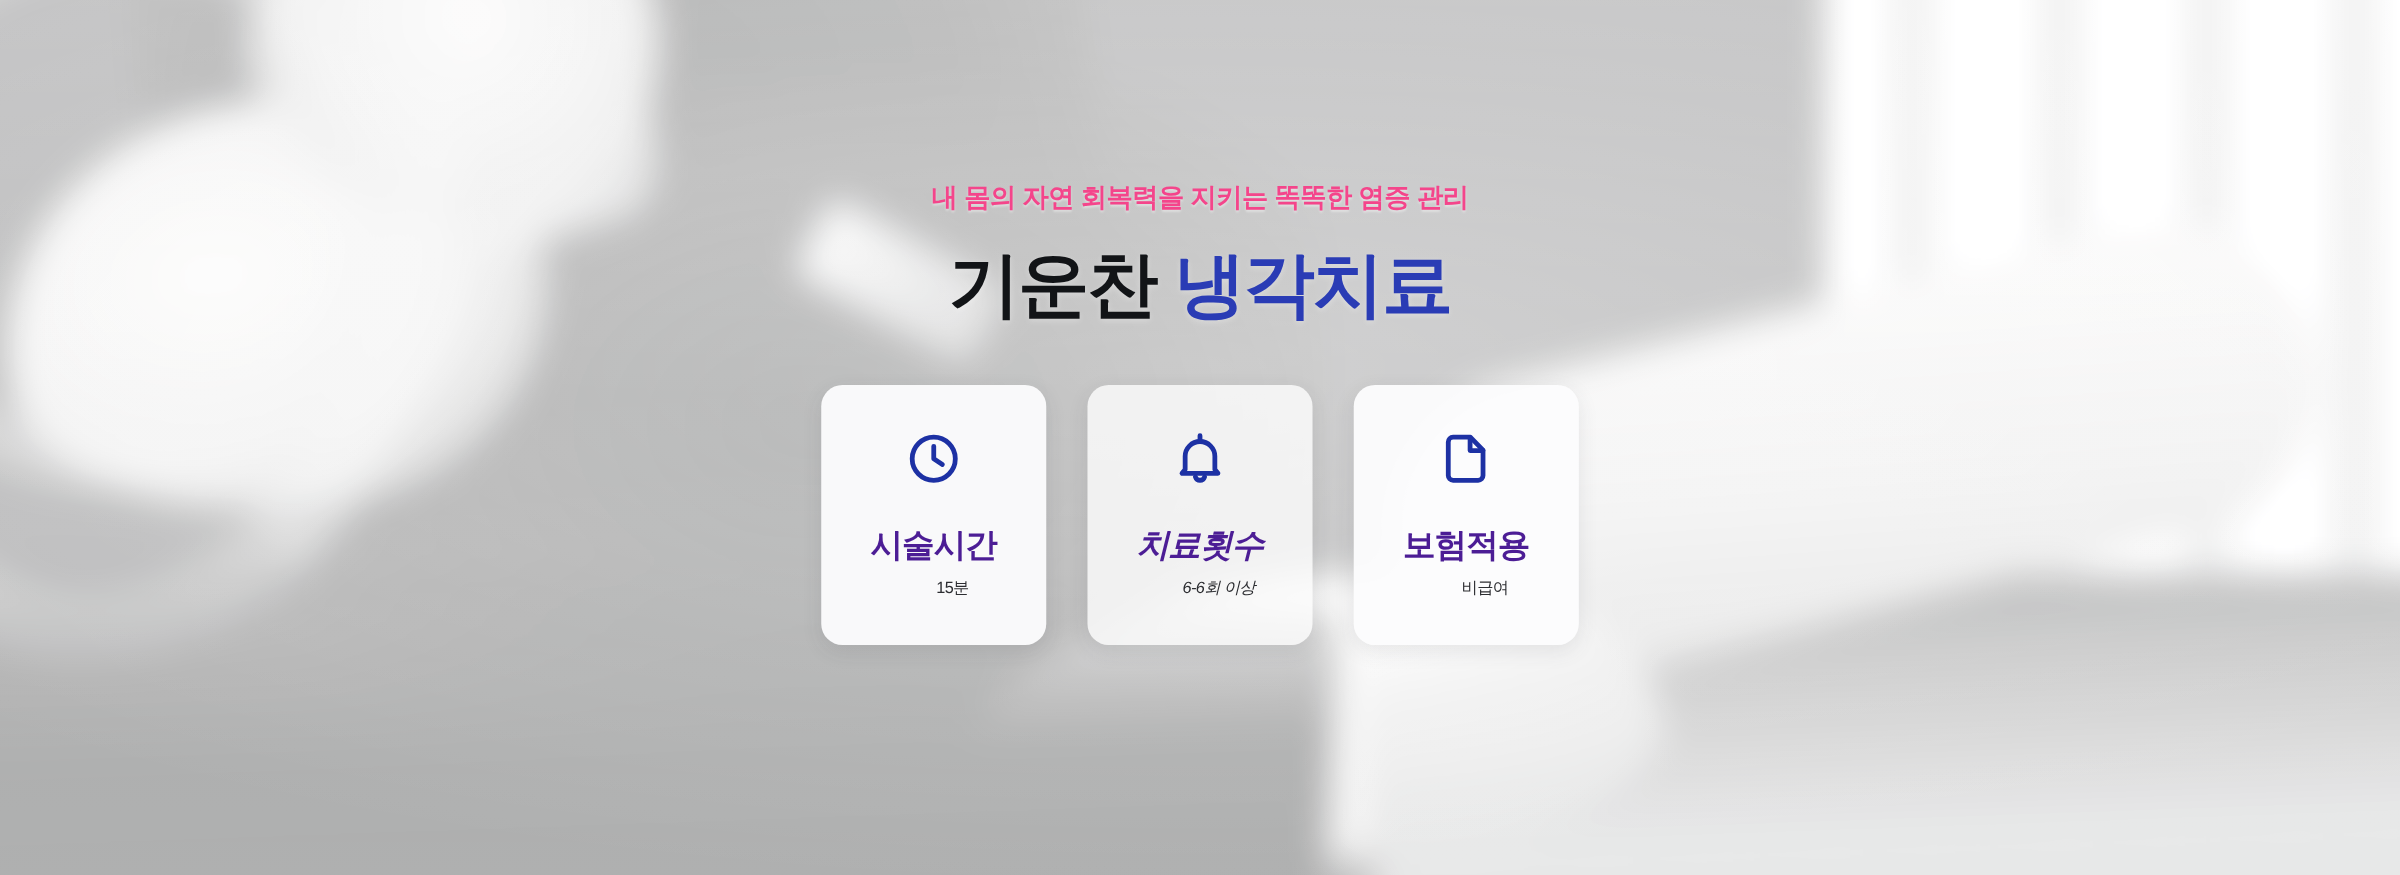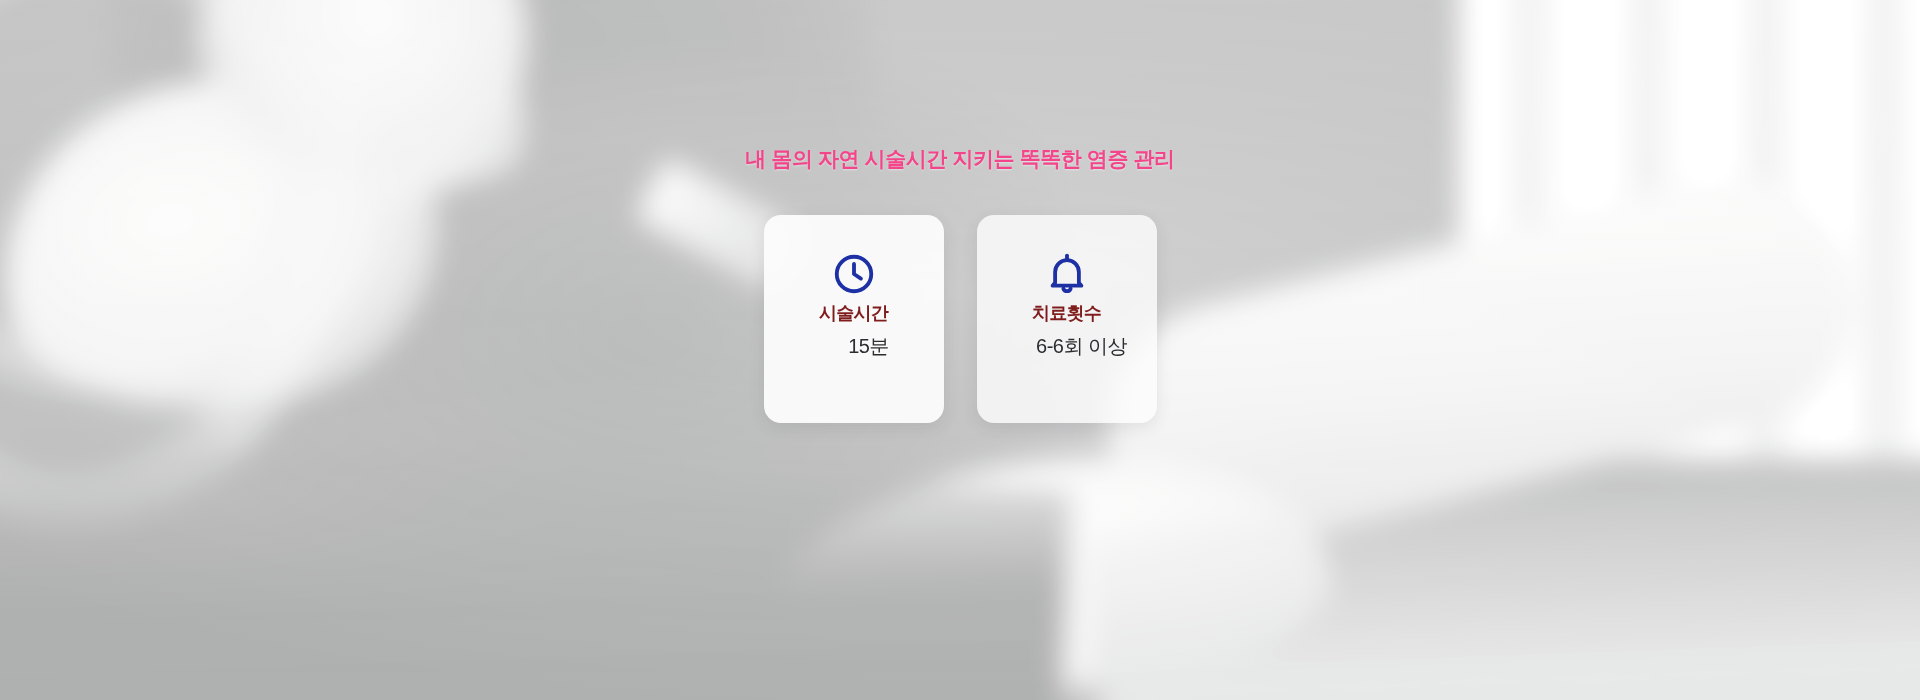--- a/index.html
+++ b/index.html
@@ -206,43 +206,44 @@
     background: rgba(252,252,253,0.95);
     box-shadow: 0 5px 16px rgba(60,62,70,0.10);
     display: flex;
     flex-direction: column;
     align-items: center;
     justify-content: flex-start;
     padding-top: 36px;
   }
   .card.is-translucent {
     background: rgba(253,253,253,0.80);
+    font-style: italic;
   }
 
   .card-icon {
     width: 46px;
     height: 46px;
     display: flex;
     align-items: center;
     justify-content: center;
     color: #1d31a4;
   }
   .card-icon svg { display: block; }
 
   .card-label {
-    margin-top: 7px;
-    font-size: 18px;
+    margin-top: 33px;
+    font-size: 26px;
     font-weight: 700;
     letter-spacing: -0.7px;
-    color: #7f1d1d;
+    color: #4c1d95;
     line-height: 1;
   }
   .card-value {
     margin-top: 14px;
-    font-size: 20px;
+    font-size: 13px;
     font-weight: 400;
     letter-spacing: -0.5px;
     color: #2c2d31;
     line-height: 1;
     margin-left: 30px;
   }
 </style>
 </head>
 <body>
 
@@ -260,22 +261,25 @@
     <div class="bg-layer tube-rings"></div>
     <div class="bg-layer arm"></div>
     <div class="bg-layer hands-bottom"></div>
     <div class="bg-layer floor"></div>
     <div class="bg-layer floor-right"></div>
   </div>
   <div class="bg-wash"></div>
 
   <div class="hero-content">
 
-    <div class="eyebrow">내 몸의 자연 시술시간 지키는 똑똑한 염증 관리</div>
-
+    <div class="eyebrow">내 몸의 자연 회복력을 지키는 똑똑한 염증 관리</div>
+
+    <h1 class="title">
+      <span class="t-dark">기운찬</span><span> </span><span class="t-blue">냉각치료</span>
+    </h1>
 
     <div class="cards">
 
       <div class="card">
         <span class="card-icon">
           <svg width="46" height="46" viewBox="0 0 24 24" fill="none" stroke="currentColor" stroke-width="2" stroke-linecap="round" stroke-linejoin="round">
             <circle cx="12" cy="12" r="9"></circle>
             <polyline points="12 6.8 12 12 15.6 14.4"></polyline>
           </svg>
         </span>
@@ -289,16 +293,26 @@
           <svg width="46" height="46" viewBox="0 0 24 24" fill="none" stroke="currentColor" stroke-width="2" stroke-linecap="round" stroke-linejoin="round">
             <path d="M18.2 16.5V11a6.2 6.2 0 0 0-12.4 0v5.5l-1.3 1.6h15z"></path>
             <path d="M12 2.4v2.4"></path>
             <path d="M10.1 19.6a2 2 0 0 0 3.8 0"></path>
           </svg>
         </span>
         <div class="card-label">치료횟수</div>
         <div class="card-value">6-6회 이상</div>
       </div>
 
+      <div class="card">
+        <span class="card-icon">
+          <svg width="46" height="46" viewBox="0 0 24 24" fill="none" stroke="currentColor" stroke-width="2" stroke-linecap="round" stroke-linejoin="round">
+            <path d="M6.5 3h7.2L19 8.4V19a2 2 0 0 1-2 2H6.5a2 2 0 0 1-2-2V5a2 2 0 0 1 2-2z"></path>
+            <polyline points="13.6 3.2 13.6 8.6 19 8.6"></polyline>
+          </svg>
+        </span>
+        <div class="card-label">보험적용</div>
+        <div class="card-value">비급여</div>
+      </div>
 
     </div>
   </div>
 </section>
 
 </body></html>

